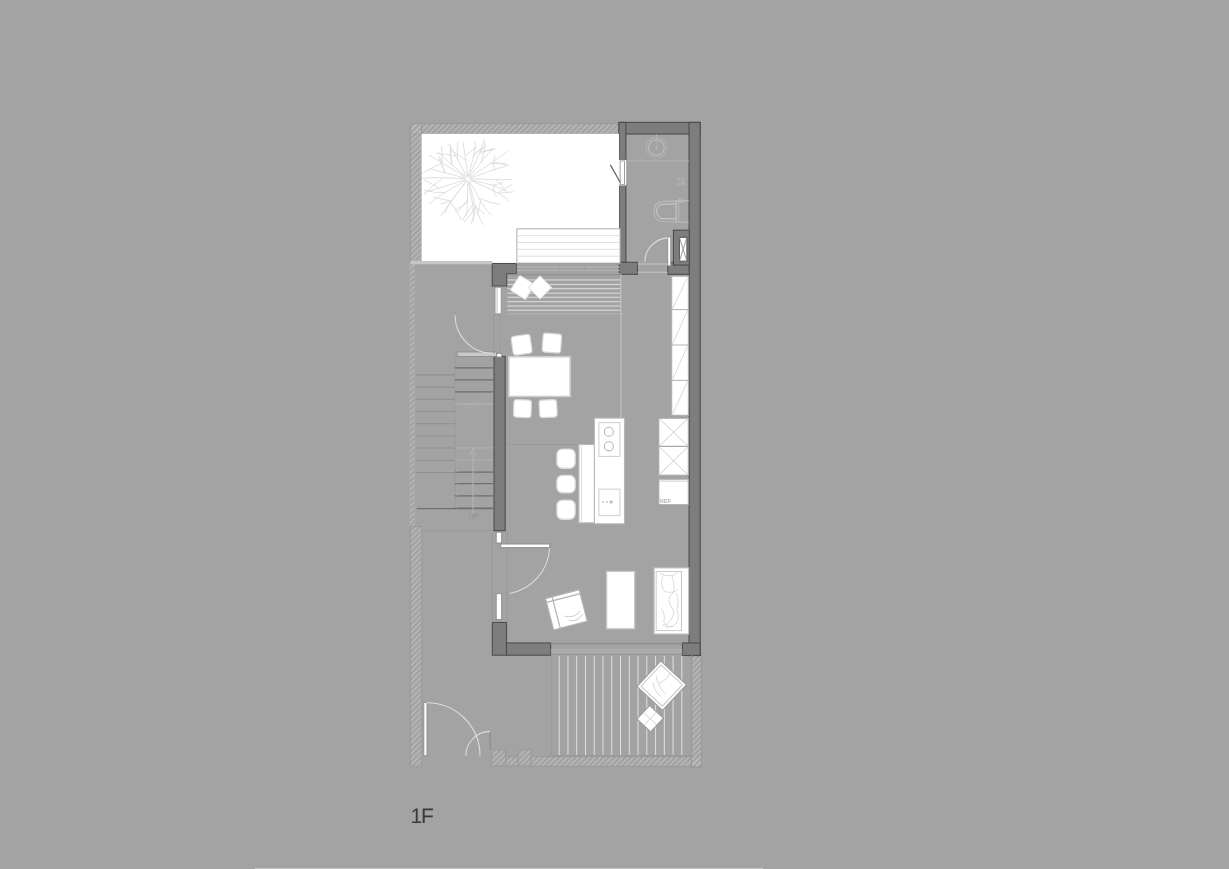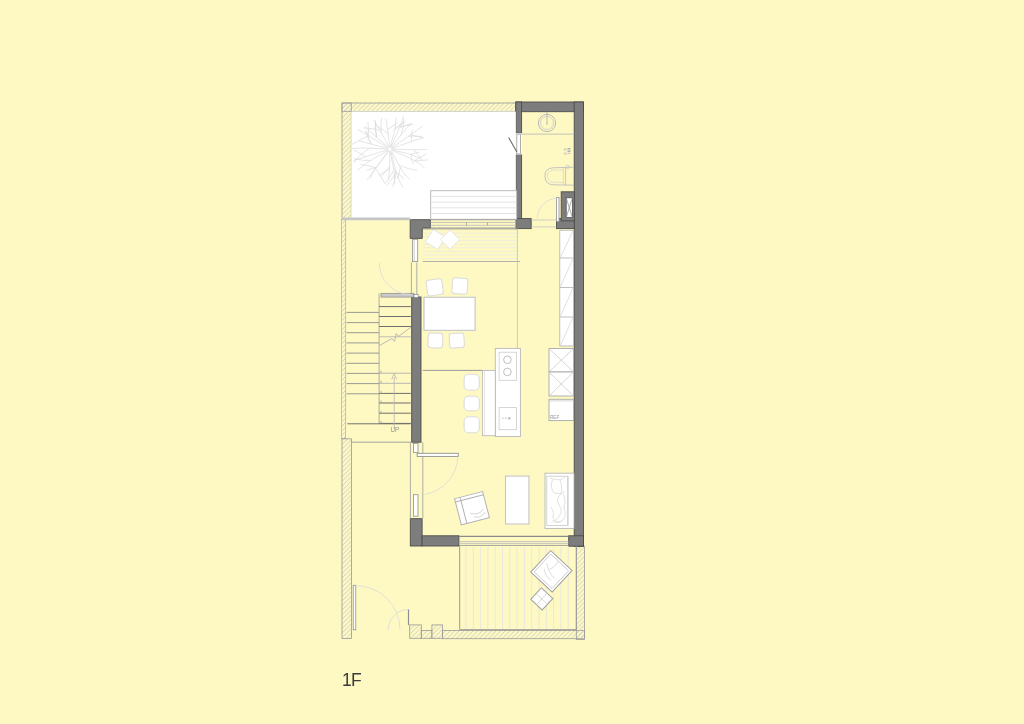--- a/index.html
+++ b/index.html
@@ -1,16 +1,16 @@
 <!DOCTYPE html>
 <html><head>
 <meta charset="utf-8">
 <style>
 html,body{margin:0;padding:0;background:#ffffff;}
-#page{position:relative;width:1024px;height:724px;background:#fef9c3;overflow:hidden;font-family:"Liberation Sans",sans-serif;}
+#page{position:relative;width:1024px;height:724px;background:#a3a3a3;overflow:hidden;font-family:"Liberation Sans",sans-serif;}
 </style>
 </head>
 <body>
 <div id="page">
 <svg width="1024" height="724" viewBox="0 0 1024 724">
 <defs>
 <pattern id="hp" width="4.6" height="4.6" patternUnits="userSpaceOnUse">
 <path d="M-1,1 l2,-2 M0,4.6 L4.6,0 M3.6,5.6 l2,-2" stroke="#c4c4c4" stroke-width="0.8" fill="none"></path>
 </pattern>
 </defs>

